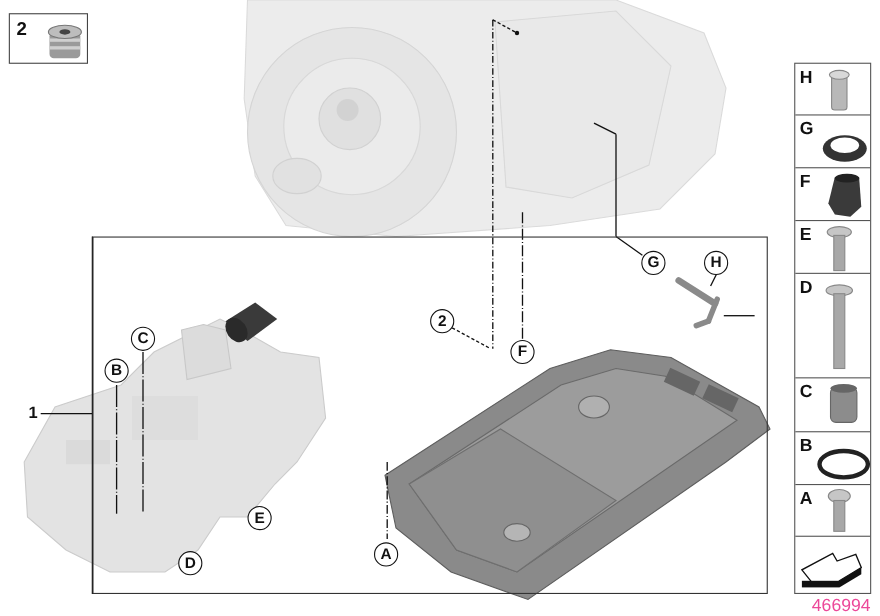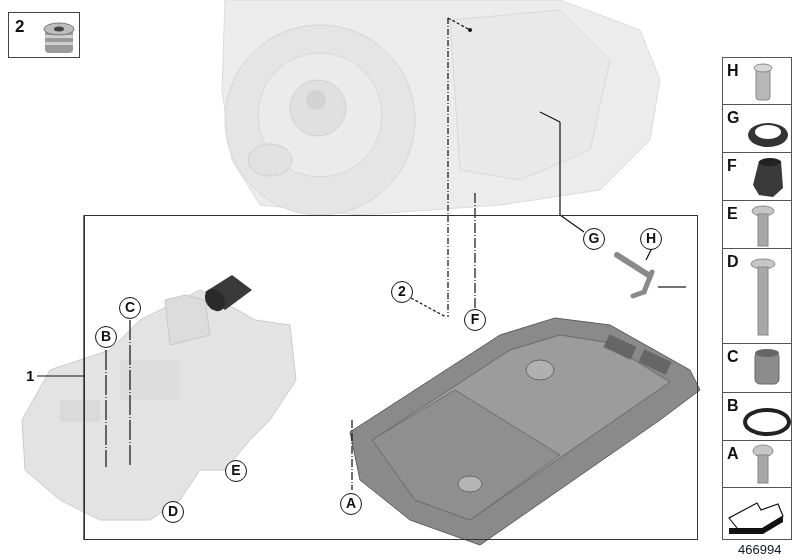--- a/index.html
+++ b/index.html
@@ -10,21 +10,21 @@
     border-radius: 50%; background: #fff; font-weight: bold; font-size: 14px;
     line-height: 19px; text-align: center; color: #111;
   }
   .plain-label { position: absolute; font-weight: bold; font-size: 15px; color: #111; }
   .inset-box { position: absolute; border: 1px solid #444; background: #fff; }
   .inset-label { position: absolute; left: 6px; top: 4px; font-weight: bold; font-size: 17px; color: #111; }
   .side-panel { position: absolute; left: 722px; top: 57px; width: 70px; height: 483px; border: 1px solid #555; }
   .side-row { position: absolute; left: 0; width: 68px; border-bottom: 1px solid #555; }
   .side-row .letter { position: absolute; left: 4px; top: 4px; font-weight: bold; font-size: 16px; color: #111; }
   .frame { position: absolute; left: 84px; top: 215px; width: 614px; height: 325px; border: 1.5px solid #333; }
-  .ref-number { position: absolute; left: 738px; top: 542px; font-size: 13px; color: #0f172a; }
+  .ref-number { position: absolute; left: 738px; top: 542px; font-size: 16px; color: #ec4899; }
   svg { position: absolute; left: 0; top: 0; }
 </style>
 </head>
 <body>
 
 <div class="inset-box" style="left:8px; top:12px; width:72px; height:46px;">
   <span class="inset-label">2</span>
   <svg width="72" height="46">
     <rect x="36" y="16" width="28" height="24" rx="4" fill="#9a9a9a"></rect>
     <rect x="36" y="22" width="28" height="3" fill="#cfcfcf"></rect>

